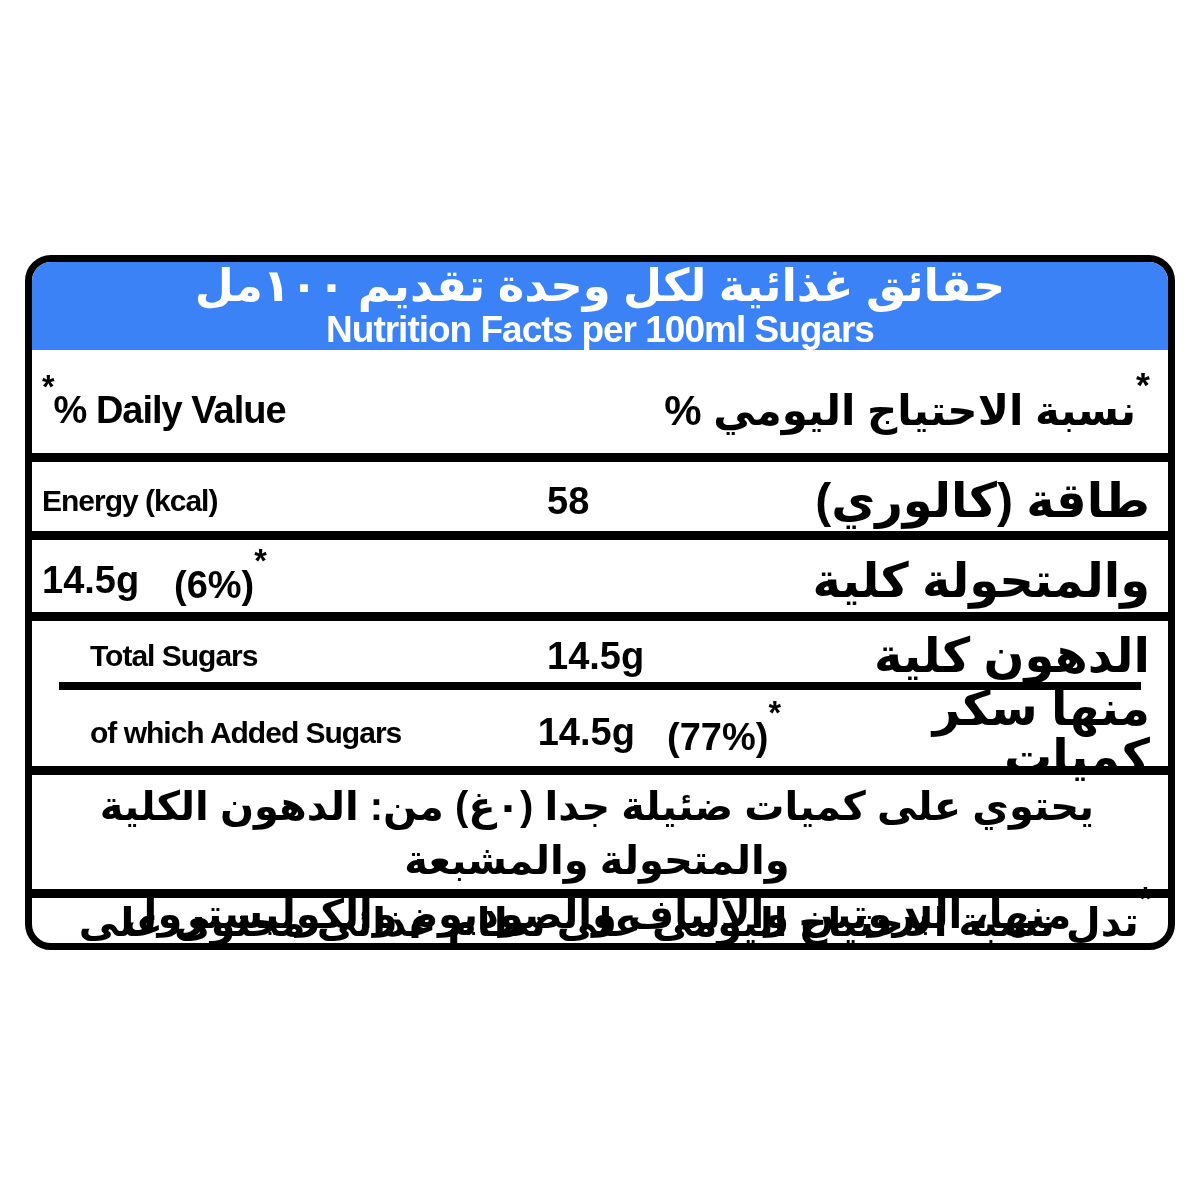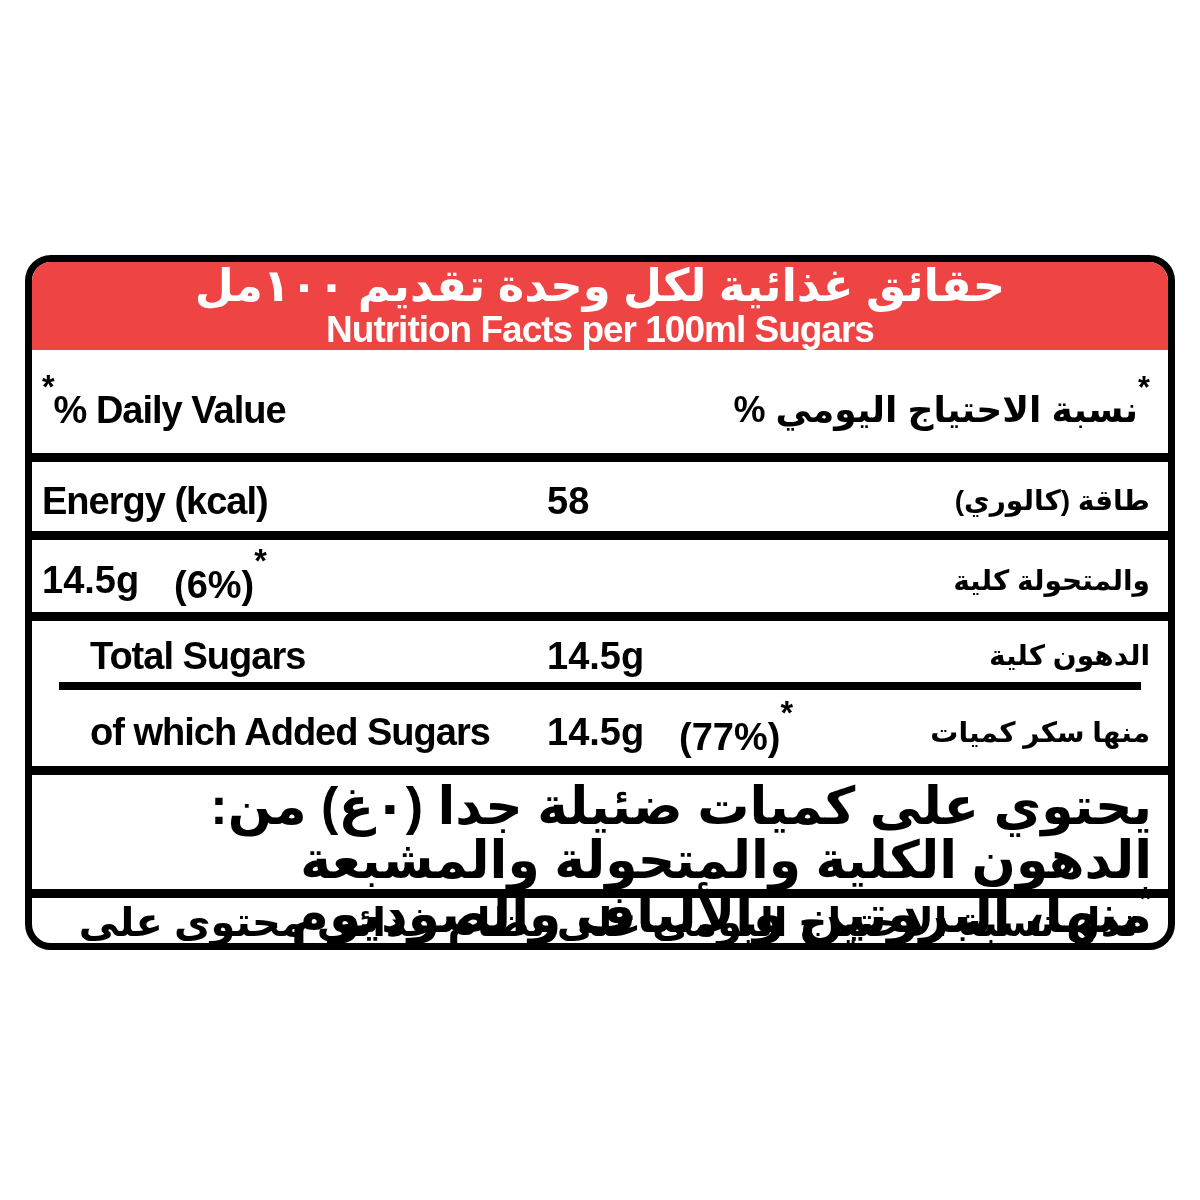--- a/index.html
+++ b/index.html
@@ -8,45 +8,45 @@
     font-family:"Liberation Sans","DejaVu Sans",sans-serif;
     font-weight:bold;color:#000;
     -webkit-font-smoothing:antialiased;
   }
   .nf-label{
     position:absolute;left:25px;top:255px;width:1150px;height:695px;
     box-sizing:border-box;border:7px solid #000;border-radius:26px;
     background:#fff;overflow:hidden;display:flex;flex-direction:column;
   }
   .nf-header{
-    background:#ef4444;color:#fff;text-align:center;height:88px;flex:0 0 88px;
+    background:#3b82f6;color:#fff;text-align:center;height:88px;flex:0 0 88px;
     display:flex;flex-direction:column;justify-content:center;gap:2px;
   }
   .nf-header .t-ar{font-size:45px;line-height:1.05;}
   .nf-header .t-en{font-size:37px;line-height:1.05;letter-spacing:-1px;}
   .hr{height:9px;background:#000;flex:0 0 9px;}
   .hr-inset{height:8px;background:#000;flex:0 0 8px;margin:0 27px;}
   .row{display:flex;align-items:center;padding:9px 18px 0 10px;}
   .row-dv{height:94px;flex:0 0 94px;}
   .row-energy{height:60px;flex:0 0 60px;}
   .row-carb{height:63px;flex:0 0 63px;}
   .row-sugars{height:52px;flex:0 0 52px;}
   .row-added{height:67px;flex:0 0 67px;}
-  .en-col{box-sizing:border-box;width:505px;font-size:38px;letter-spacing:-1px;}
+  .en-col{box-sizing:border-box;width:505px;font-size:30px;letter-spacing:-1px;}
   .indent .en-col{padding-left:48px;}
   .val-col{width:132px;font-size:38px;}
   .pct-col{font-size:38px;}
-  .ar-col{margin-left:auto;font-size:28px;line-height:1.0;}
+  .ar-col{margin-left:auto;font-size:48px;line-height:1.0;}
   .star{position:relative;top:-0.35em;font-size:0.85em;}
   .dv-en{font-size:38px;letter-spacing:-1px;}
-  .dv-ar{margin-left:auto;font-size:36px;}
+  .dv-ar{margin-left:auto;font-size:42px;}
   .trace-note{
     flex:0 0 114px;height:114px;box-sizing:border-box;
-    padding:4px 16px 6px 10px;text-align:right;direction:rtl;
-    font-size:52px;line-height:54px;
+    padding:4px 16px 6px 10px;text-align:center;direction:rtl;
+    font-size:40px;line-height:54px;
   }
   .footnote{
     flex:0 0 86px;height:86px;display:flex;align-items:center;
     padding:0 16px 6px 10px;direction:rtl;font-size:40px;
   }
 </style>
 </head>
 <body>
 
 <div class="nf-label">

